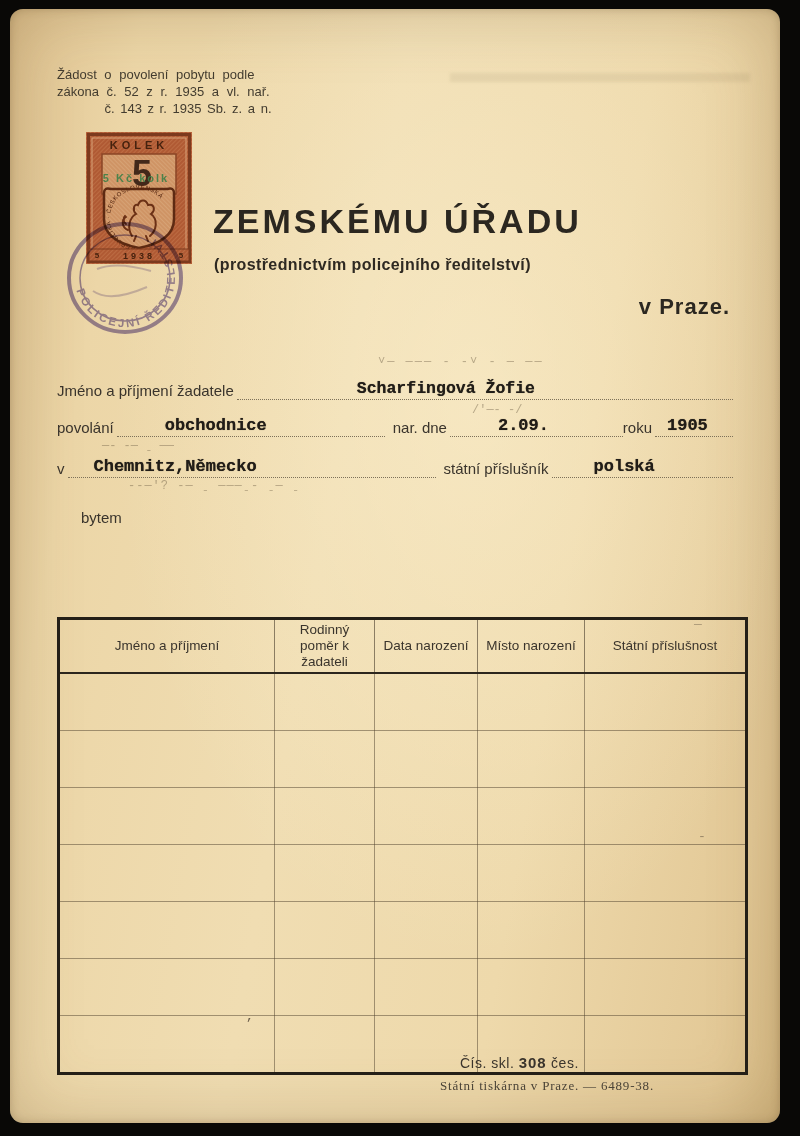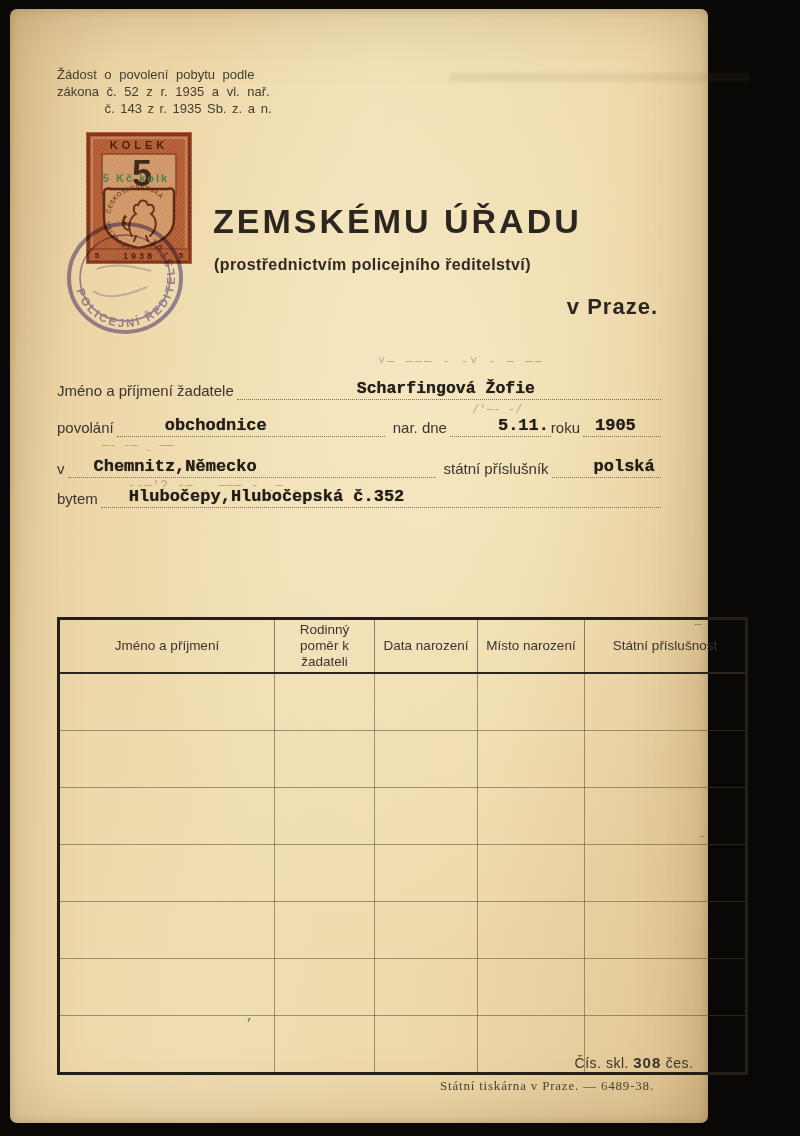--- a/index.html
+++ b/index.html
@@ -1,23 +1,23 @@
 <!DOCTYPE html>
 <html><head>
 <meta charset="utf-8">
 <style>
   html,body{margin:0;padding:0;}
   body{width:800px;height:1136px;background:#090806;font-family:"Liberation Sans",sans-serif;position:relative;overflow:hidden;}
   .paper{
-    position:absolute;left:10px;top:9px;width:698px;height:1114px;
+    position:absolute;left:10px;top:9px;width:770px;height:1114px;
     background:
       radial-gradient(ellipse at 60% 35%, rgba(255,245,215,.45) 0%, rgba(255,240,200,0) 55%),
       linear-gradient(100deg,#dfc391 0%,#ecd6a7 14%,#f0ddb2 42%,#eed9ab 68%,#e3c997 92%,#d9bd87 100%);
     box-shadow:inset 0 0 70px rgba(110,80,35,.28), inset 0 0 10px rgba(70,50,20,.25);
-    border-radius:7px;
+    border-radius:13px;
   }
   .abs{position:absolute;}
   .legal{left:47px;top:57px;width:262px;font-size:13px;line-height:17px;color:#433c2f;word-spacing:4px;}
   .legal .c{text-align:center;word-spacing:2px;}
   .title{left:203px;top:193px;font-size:34px;font-weight:bold;letter-spacing:3px;color:#2b2720;white-space:nowrap;}
   .subtitle{left:204px;top:247px;font-size:16px;font-weight:bold;letter-spacing:.4px;color:#2e2922;white-space:nowrap;}
   .city{top:285px;right:50px;font-size:22px;font-weight:bold;letter-spacing:1px;color:#2b2720;}
   
   .frow{position:absolute;left:47px;right:47px;display:flex;align-items:flex-end;}
   .frow .lbl{font-size:15px;color:#3a342c;white-space:nowrap;padding:0 3px 1px 0;}
@@ -26,21 +26,21 @@
   .typed{position:absolute;bottom:1px;white-space:nowrap;font-family:"Liberation Mono",monospace;font-weight:bold;font-size:17px;color:#211d18;text-shadow:0 0 .7px rgba(35,28,20,.85);}
   
   .para{left:47px;top:551px;width:692px;font-size:15.2px;line-height:21.5px;color:#35302a;text-align:justify;}
   
   table.fam{position:absolute;left:47px;top:608px;width:688px;border-collapse:collapse;table-layout:fixed;
     border:3px solid #241f17;}
   table.fam th{font-size:13.5px;font-weight:normal;color:#3a342c;text-align:center;vertical-align:middle;
     height:46px;line-height:16px;border:1px solid rgba(70,58,42,.6);border-bottom:2.5px solid #2c261d;padding:2px 6px;}
   table.fam td{height:54px;border:1px solid rgba(80,66,46,.5);}
   
-  .f1{left:469px;top:1045px;width:310px;text-align:center;font-size:14px;color:#3a342c;letter-spacing:.5px;}
+  .f1{left:450px;top:1045px;width:310px;font-size:14px;color:#3a342c;letter-spacing:.5px;}
   .f1 b{font-size:15px;letter-spacing:1px;}
   .f2{left:430px;top:1069px;width:350px;font-family:"Liberation Serif",serif;font-size:13px;color:#4a4337;letter-spacing:.8px;}
   
   .ghost{color:rgba(95,82,58,.42);filter:blur(.4px);font-family:"Liberation Mono",monospace;font-size:12px;white-space:nowrap;}
   .strip{left:440px;top:64px;width:300px;height:9px;background:rgba(120,100,65,.10);filter:blur(1.5px);}
   .stray{color:rgba(60,50,40,.75);font-family:"Liberation Mono",monospace;font-size:13px;}
   svg text{font-family:"Liberation Sans",sans-serif;}
 </style>
 </head>
 <body>
@@ -121,44 +121,41 @@
     </span>
   </div>
 
   <div class="frow" style="top:406px;height:22px;">
     <span class="lbl">povolání</span>
     <span class="fill" style="width:268px;text-align:right;">
       <span class="typed" style="left:48px;">obchodnice</span>
     </span>
     <span class="lbl" style="padding-left:8px;">nar. dne</span>
     <span class="fill grow">
-      <span class="typed" style="left:48px;">5.11.</span>
+      <span class="typed" style="left:48px;">2.09.</span>
     </span>
     <span class="lbl">roku</span>
     <span class="fill" style="width:78px;">
       <span class="typed" style="left:12px;">1905</span>
     </span>
   </div>
 
   <div class="frow" style="top:447px;height:22px;">
     <span class="lbl">v</span>
     <span class="fill" style="width:368px;">
       <span class="typed" style="left:26px;">Chemnitz,Německo</span>
     </span>
     <span class="lbl" style="padding-left:8px;">státní příslušník</span>
     <span class="fill grow">
       <span class="typed" style="left:42px;">polská</span>
     </span>
   </div>
 
-  <div class="frow" style="top:477px;height:22px;">
+  <div class="frow" style="top:496px;height:22px;margin-left:24px;">
     <span class="lbl">bytem</span>
-    <span class="fill grow">
-      <span class="typed" style="left:28px;">Hlubočepy,Hlubočepská č.352</span>
-    </span>
   </div>
 
 
   <table class="fam">
     <colgroup>
         <col style="width: 216px;">
         <col style="width: 100px;">
         <col style="width: 103px;">
         <col style="width: 107px;">
         <col style="width: 162px;">

